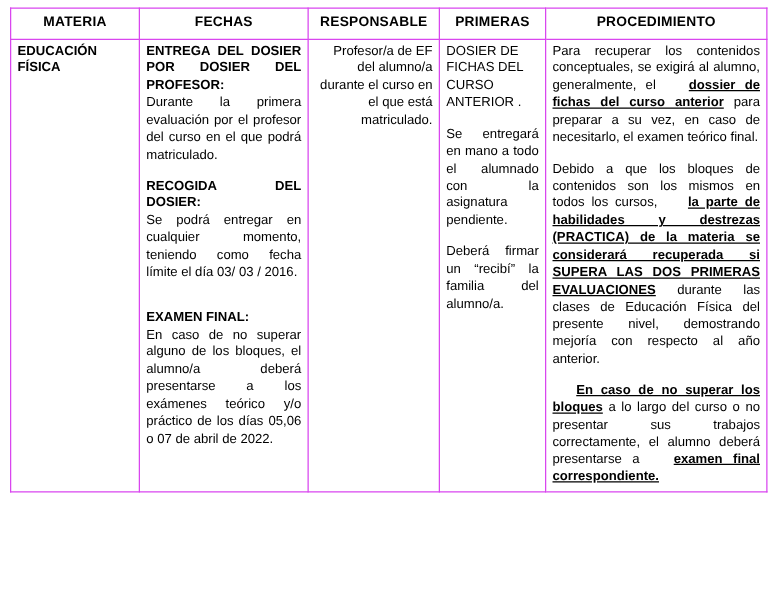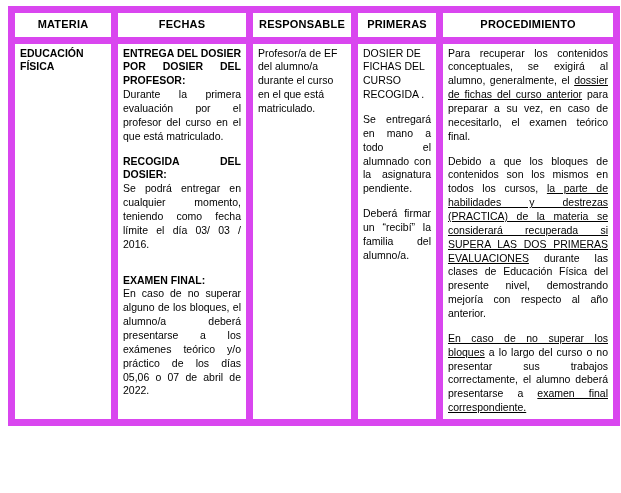--- a/index.html
+++ b/index.html
@@ -21,21 +21,21 @@
     box-sizing: border-box;
     padding: 6px 8px 0 8px;
   }
   table.doc-table {
     border-collapse: collapse;
     table-layout: fixed;
     width: 605px;
   }
   table.doc-table th,
   table.doc-table td {
-    border: 7px solid #d946ef;
+    border: 1px solid #d946ef;
     vertical-align: top;
     padding: 3px 5px 4px 5px;
     font-size: 10.5px;
     line-height: 1.32;
   }
   table.doc-table th {
     text-align: center;
     font-weight: bold;
     font-size: 11px;
     letter-spacing: 0.2px;
@@ -47,29 +47,29 @@
   .col-responsable { width: 105px; }
   .col-material { width: 85px; }
   .col-procedimiento { width: 177px; }
 
   td.cell-materia {
     font-weight: bold;
     font-size: 10.5px;
     padding-top: 10px;
   }
   td.cell-fechas { text-align: justify; }
-  td.cell-responsable { text-align: left; margin-top: 44px; }
+  td.cell-responsable { text-align: right; margin-top: 44px; }
   td.cell-material { text-align: left; }
   td.cell-procedimiento { text-align: justify; }
 
   .p { margin: 0 0 0 0; }
   .p + .p { margin-top: 0; }
   .spacer { height: 11px; line-height: 11px; font-size: 1px; }
   .b { font-weight: bold; }
-  .bu { font-weight: normal; text-decoration: underline; }
+  .bu { font-weight: bold; text-decoration: underline; margin-left: 19px; }
   .just { text-align: justify; text-align-last: justify; }
 </style>
 </head>
 <body>
 
 <div class="page">
   <table class="doc-table">
     <colgroup>
       <col class="col-materia">
       <col class="col-fechas">
@@ -89,36 +89,36 @@
     <tbody>
       <tr>
 
         <td class="cell-materia">
           <div class="p">EDUCACIÓN</div>
           <div class="p">FÍSICA</div>
         </td>
 
         <td class="cell-fechas">
           <div class="p b just">ENTREGA DEL DOSIER POR DOSIER DEL PROFESOR:</div>
-          <div class="p">Durante la primera evaluación por el profesor del curso en el que está matriculado.</div>
+          <div class="p">Durante la primera evaluación por el profesor del curso en el que podrá matriculado.</div>
           <div class="spacer">&nbsp;</div>
           <div class="p b just">RECOGIDA DEL DOSIER:</div>
           <div class="p">Se podrá entregar en cualquier momento, teniendo como fecha límite el día 03/ 03 / 2016.</div>
           <div class="spacer">&nbsp;</div>
           <div class="spacer">&nbsp;</div>
           <div class="p b">EXAMEN FINAL:</div>
           <div class="p">En caso de no superar alguno de los bloques, el alumno/a deberá presentarse a los exámenes teórico y/o práctico de los días 05,06 o 07 de abril de 2022.</div>
         </td>
 
         <td class="cell-responsable">
           <div class="p">Profesor/a de EF del alumno/a durante el curso en el que está matriculado.</div>
         </td>
 
         <td class="cell-material">
-          <div class="p">DOSIER DE FICHAS DEL CURSO RECOGIDA .</div>
+          <div class="p">DOSIER DE FICHAS DEL CURSO ANTERIOR .</div>
           <div class="spacer">&nbsp;</div>
           <div class="p just">Se entregará en mano a todo el alumnado con la asignatura pendiente.</div>
           <div class="spacer">&nbsp;</div>
           <div class="p just">Deberá firmar un “recibí” la familia del alumno/a.</div>
         </td>
 
         <td class="cell-procedimiento">
           <div class="p">
             <span>Para recuperar los contenidos conceptuales, se exigirá al alumno, generalmente, el </span><span class="bu">dossier de fichas del curso anterior</span><span> para preparar a su vez, en caso de necesitarlo, el examen teórico final.</span>
           </div>

